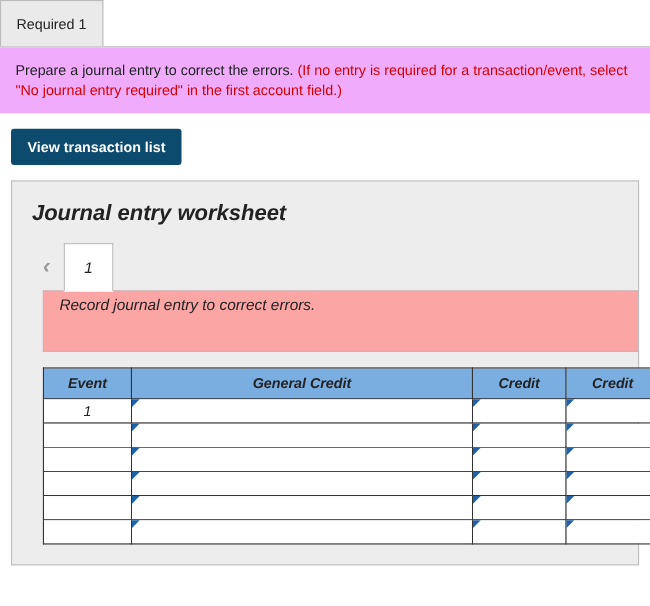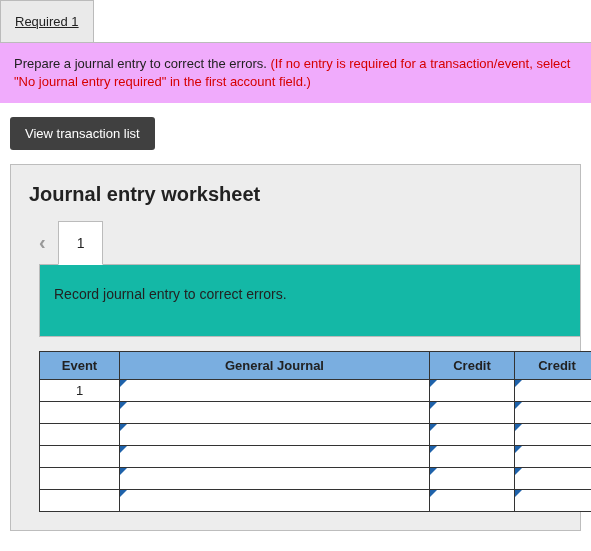--- a/index.html
+++ b/index.html
@@ -8,21 +8,20 @@
     font-family: Verdana, Arial, sans-serif;
     font-size: 13px;
     color: #222;
     background: #fff;
     width: 591px;
     overflow: hidden;
   }
   .top-tabs {
     display: flex;
     border-bottom: 1px solid #bbb;
-    text-decoration: underline;
   }
   .top-tab {
     padding: 13px 14px;
     border: 1px solid #bbb;
     border-bottom: none;
     background: #eaeaea;
     margin-right: -1px;
     cursor: pointer;
     font-size: 13px;
   }
@@ -39,34 +38,35 @@
   }
   .instructions {
     background: #f0abfc;
     padding: 12px 14px;
     font-size: 13px;
     line-height: 1.4;
   }
   .instructions .red { color: #d60000; }
   .btn-bar { padding: 14px 10px; }
   .btn-primary {
-    background: #404040;
+    background: #0c4a6e;
     color: #fff;
     border: none;
     border-radius: 3px;
     padding: 9px 15px;
-    font-weight: normal;
+    font-weight: bold;
     font-size: 13px;
     cursor: pointer;
   }
   .worksheet-frame {
     border: 1px solid #bdbdbd;
     margin: 0 10px 20px 10px;
     background: #ededed;
     padding: 18px 0 18px 18px;
+    font-style: italic;
   }
   .ws-title {
     font-family: Arial, sans-serif;
     font-weight: 900;
     font-size: 20px;
     margin: 0 0 14px 0;
   }
   .subtab-row {
     display: flex;
     align-items: center;
@@ -83,24 +83,24 @@
   .subtab {
     background: #fff;
     border: 1px solid #bbb;
     border-bottom: 1px solid #fff;
     padding: 13px 18px;
     font-size: 14px;
     position: relative;
     top: 1px;
   }
   .desc-box {
-    background: #14b8a6;
+    background: #fca5a5;
     border: 1px solid #bbb;
     border-right: none;
-    padding: 21px 14px 34px 14px;
+    padding: 4px 14px 34px 14px;
     font-size: 14px;
     margin: 0 0 14px 10px;
   }
   .note-text {
     color: #d60000;
     font-size: 13px;
     margin: 0 0 10px 10px;
   }
   .je-table {
     border-collapse: collapse;
@@ -169,21 +169,21 @@
   <table class="je-table">
     <colgroup>
       <col class="col-event">
         <col class="col-gj">
         <col class="col-dr">
         <col class="col-cr">
     </colgroup>
     <thead>
       <tr>
         <th>Event</th>
-        <th>General Journal</th>
+        <th>General Credit</th>
         <th>Credit</th>
         <th>Credit</th>
       </tr>
     </thead>
     <tbody>
       <tr>
         <td>1</td>
         <td class="input-cell"><span class="tri"></span><span></span></td>
         <td class="input-cell"><span class="tri"></span><span></span></td>
         <td class="input-cell"><span class="tri"></span><span></span></td>

